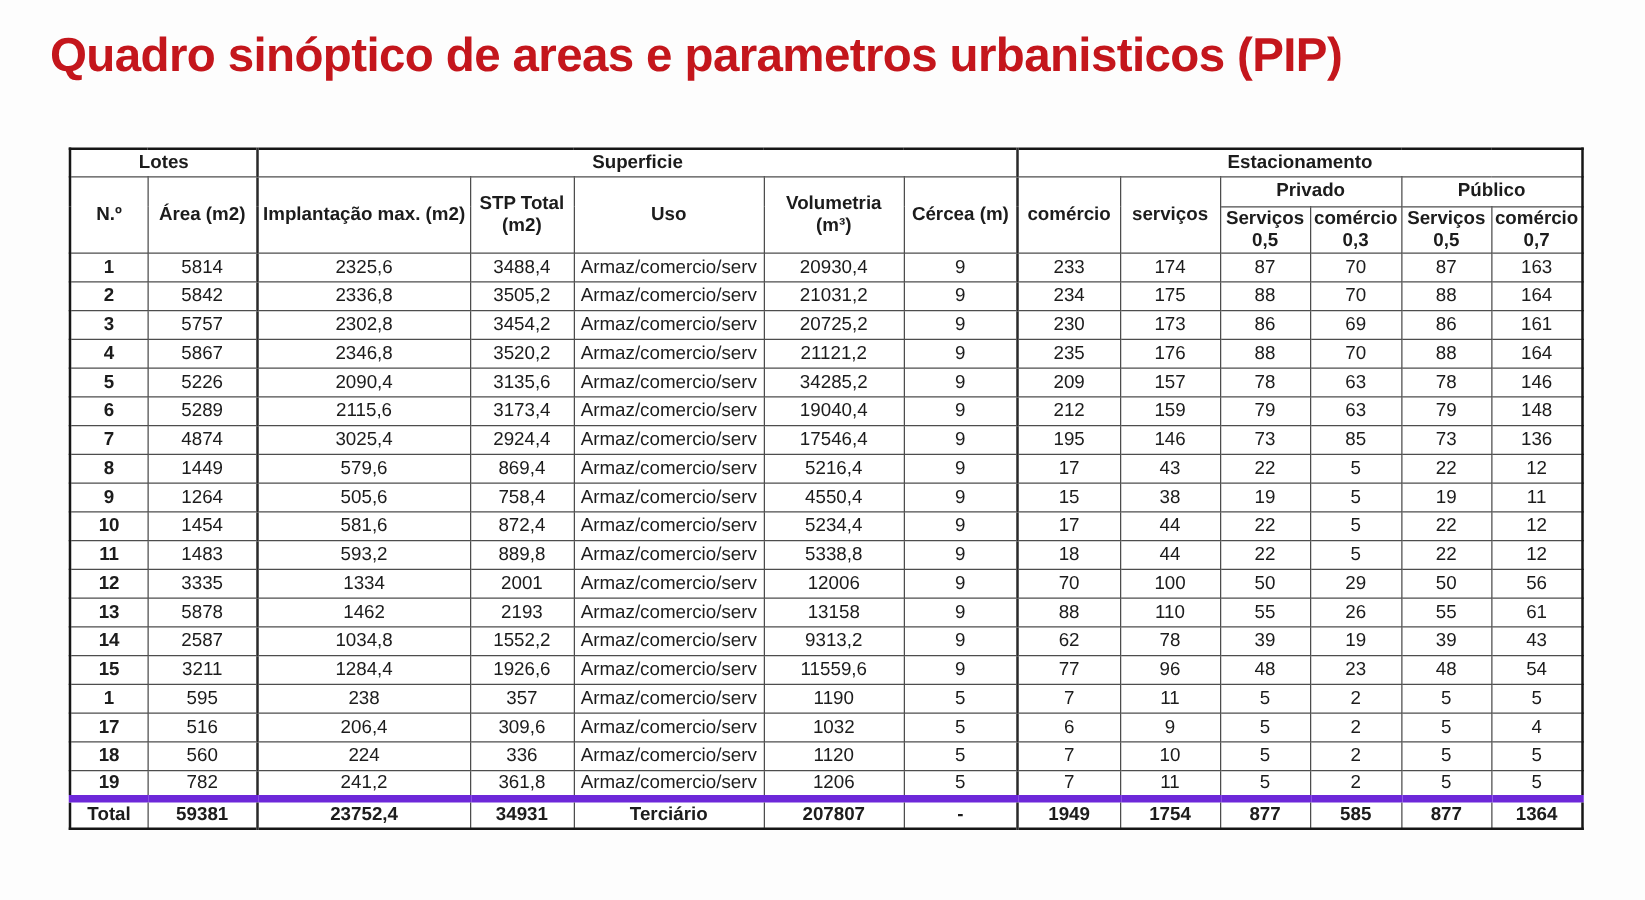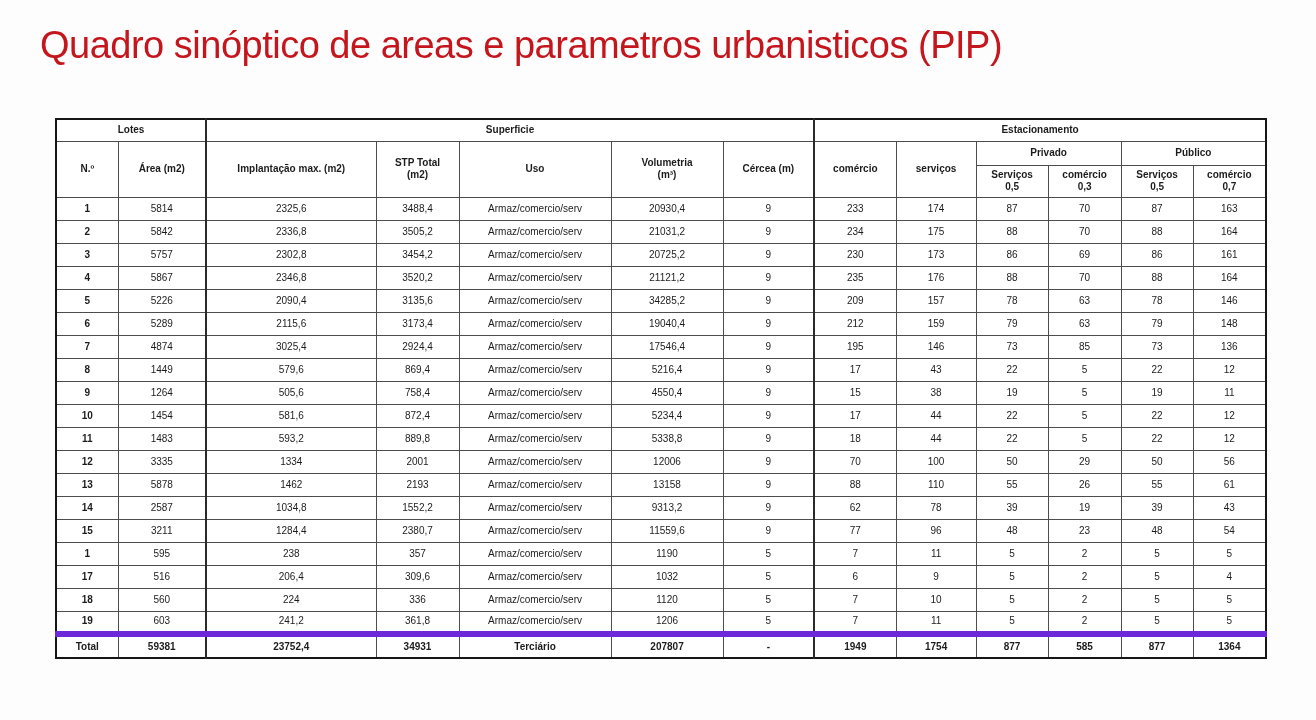--- a/index.html
+++ b/index.html
@@ -10,35 +10,35 @@
     overflow: hidden;
     font-family: "Liberation Sans", sans-serif;
   }
   .slide { position: relative; width: 1316px; height: 720px; }
 
   .page-title {
     position: absolute;
     left: 40px; top: 24px;
     margin: 0;
     font-size: 38px;
-    font-weight: 400;
+    font-weight: 700;
     letter-spacing: -0.5px;
     color: #c4161c;
     white-space: nowrap;
   }
 
   table.pip {
     position: absolute;
     left: 55px; top: 118px;
     width: 1210px;
     border-collapse: collapse;
     table-layout: fixed;
     background: #ffffff;
     color: #1c1c1c;
-    font-size: 10px;
+    font-size: 15px;
     border: 2px solid #161616;
   }
   .pip th, .pip td {
     border: 1px solid #4d4d4d;
     text-align: center;
     vertical-align: middle;
     padding: 0 2px;
     line-height: 1.2;
     overflow: hidden;
   }
@@ -326,21 +326,21 @@
           <td>78</td>
           <td>39</td>
           <td>19</td>
           <td>39</td>
           <td>43</td>
         </tr>
         <tr>
           <td class="col-n">15</td>
           <td>3211</td>
           <td>1284,4</td>
-          <td>2380,7</td>
+          <td>1926,6</td>
           <td>Armaz/comercio/serv</td>
           <td>11559,6</td>
           <td>9</td>
           <td>77</td>
           <td>96</td>
           <td>48</td>
           <td>23</td>
           <td>48</td>
           <td>54</td>
         </tr>
@@ -384,21 +384,21 @@
           <td>5</td>
           <td>7</td>
           <td>10</td>
           <td>5</td>
           <td>2</td>
           <td>5</td>
           <td>5</td>
         </tr>
         <tr>
           <td class="col-n">19</td>
-          <td>603</td>
+          <td>782</td>
           <td>241,2</td>
           <td>361,8</td>
           <td>Armaz/comercio/serv</td>
           <td>1206</td>
           <td>5</td>
           <td>7</td>
           <td>11</td>
           <td>5</td>
           <td>2</td>
           <td>5</td>

